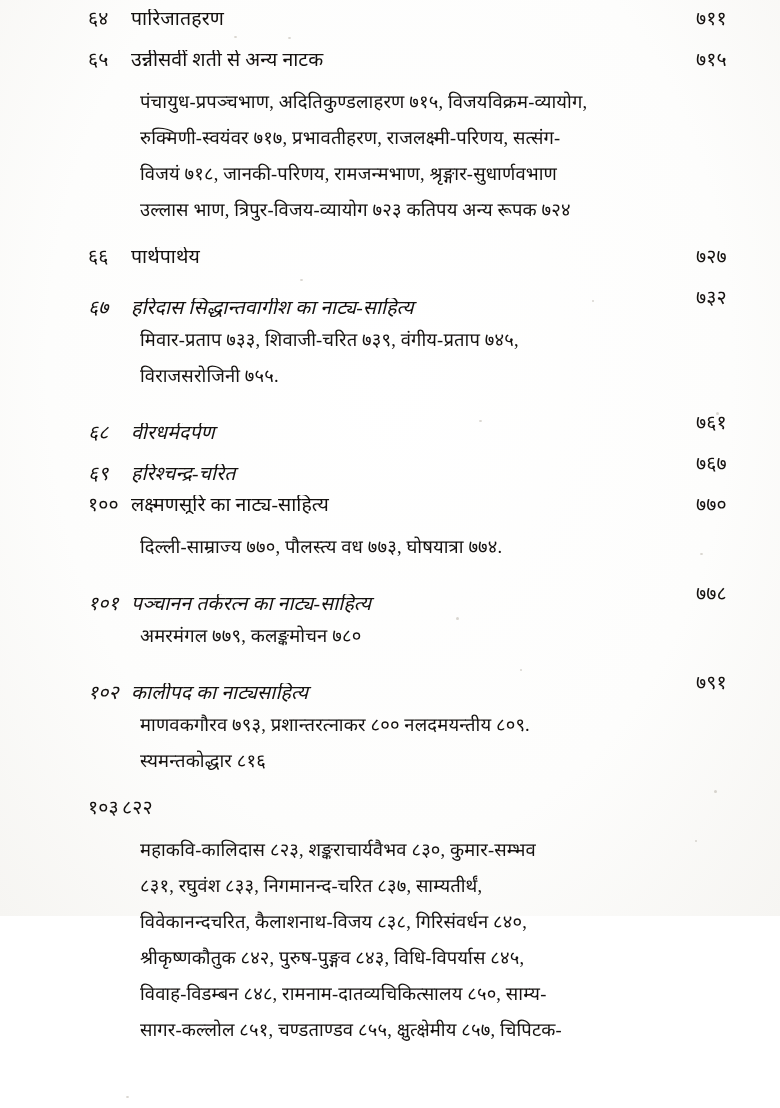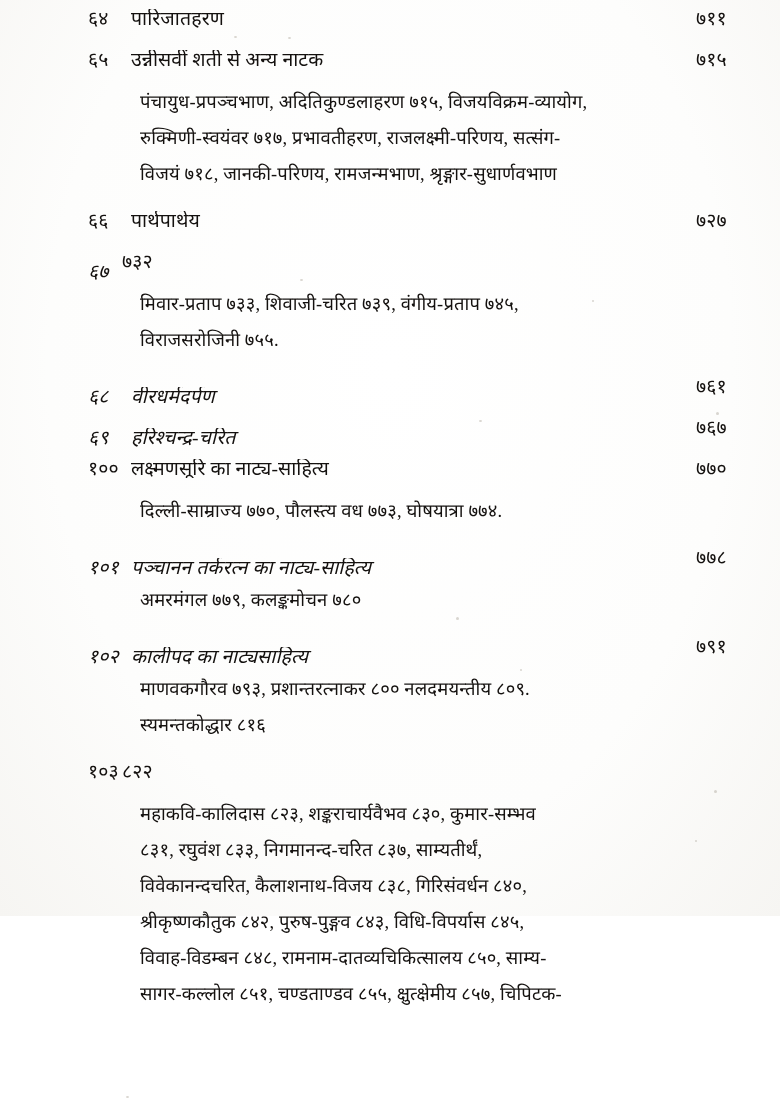--- a/index.html
+++ b/index.html
@@ -127,29 +127,31 @@
       <div class="sp-4"></div>
       <div class="entry row-h">
         <span class="num">६५</span>
         <span class="title">उन्नीसवीं शती से अन्य नाटक</span>
         <span class="pg">७१५</span>
       </div>
       <div class="sp-6"></div>
       <div class="sub j row-s">पंचायुध-प्रपञ्चभाण, अदितिकुण्डलाहरण ७१५, विजयविक्रम-व्यायोग,</div>
       <div class="sub j row-s">रुक्मिणी-स्वयंवर ७१७, प्रभावतीहरण, राजलक्ष्मी-परिणय,  सत्संग-</div>
       <div class="sub j row-s">विजयं ७१८, जानकी-परिणय, रामजन्मभाण, श्रृङ्गार-सुधार्णवभाण</div>
+      <div class="sub j row-s">उल्लास भाण, त्रिपुर-विजय-व्यायोग ७२३ कतिपय अन्य रूपक ७२४</div>
       <div class="sp-10"></div>
       <div class="entry row-h">
         <span class="num">६६</span>
         <span class="title">पार्थपाथेय</span>
         <span class="pg">७२७</span>
       </div>
       <div class="sp-4"></div>
       <div class="entry row-h slant">
         <span class="num">६७</span>
+        <span class="title">हरिदास सिद्धान्तवागीश का नाट्य-साहित्य</span>
         <span class="pg">७३२</span>
       </div>
       <div class="sp-6"></div>
       <div class="sub j row-s">मिवार-प्रताप  ७३३, शिवाजी-चरित  ७३९,  वंगीय-प्रताप ७४५,</div>
       <div class="sub j row-s">विराजसरोजिनी ७५५.</div>
       <div class="sp-10"></div>
       <div class="entry row-h slant">
         <span class="num">६८</span>
         <span class="title">वीरधर्मदर्पण</span>
         <span class="pg">७६१</span>

